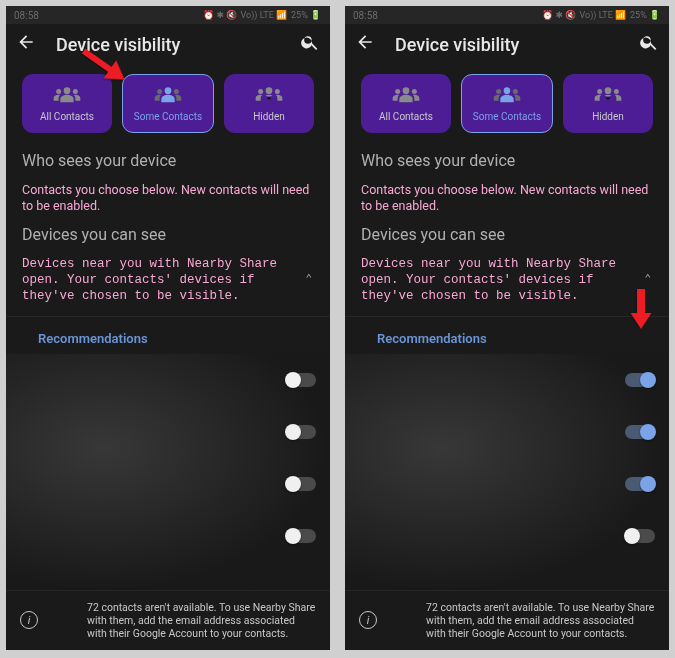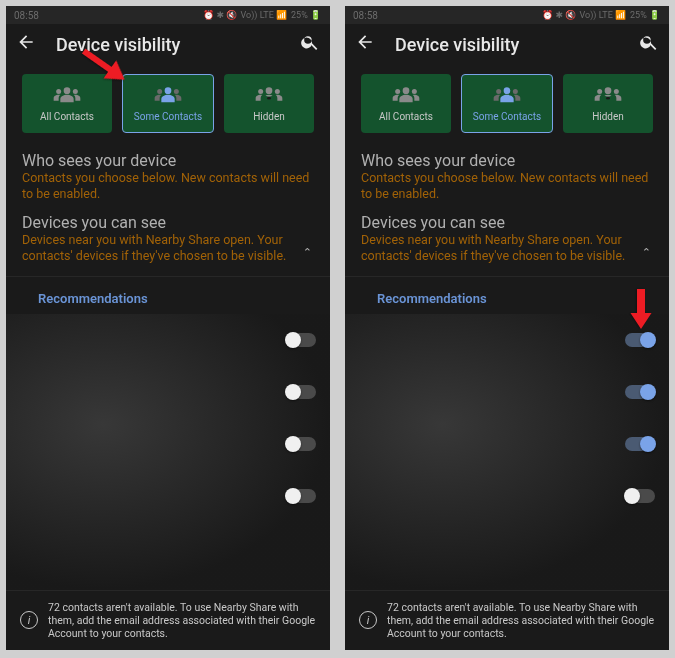--- a/index.html
+++ b/index.html
@@ -44,42 +44,42 @@
     .title { font-size: 18px; font-weight: 500; flex: 1; }
     .search-icon svg { fill: #e8e8e8; }
     .tabs {
       display: flex;
       gap: 10px;
       padding: 10px 16px 12px;
       justify-content: space-between;
     }
     .tab {
       flex: 1;
-      background: #14532d;
-      border-radius: 4px;
+      background: #4c1d95;
+      border-radius: 11px;
       display: flex;
       flex-direction: column;
       align-items: center;
       justify-content: center;
       padding: 10px 0;
       font-size: 10px;
       color: #c8c8c8;
       position: relative;
     }
     .tab.selected {
       border: 1px solid #7aa3e8;
       color: #7aa3e8;
     }
     .tab .ticon { margin-bottom: 6px; }
     .tab svg { fill: #8a8a8a; }
     .tab.selected svg { fill: #7aa3e8; }
     .sections { padding: 0 16px; }
     .section-title { font-size: 16px; color: #b0b0b0; margin-top: 6px; }
-    .section-desc { font-size: 12.5px; color: #a16207; margin: 0 0 10px; line-height: 1.3; }
-    .row-with-caret { display: flex; align-items: center; gap: 8px; }
+    .section-desc { font-size: 12.5px; color: #f9a8d4; margin: 12px 0 10px; line-height: 1.3; }
+    .row-with-caret { display: flex; align-items: center; gap: 8px; font-family: Liberation Mono, monospace; }
     .row-with-caret .txt { flex: 1; }
     .caret { color: #b0b0b0; font-size: 11px; margin-right: 2px; }
     .divider { height: 1px; background: rgba(255,255,255,0.06); margin: 2px -16px 0; }
     .reco-header {
       font-size: 13px;
       font-weight: 600;
       color: #6a94d6;
       padding: 14px 14px 8px 32px;
     }
     .list {
@@ -119,21 +119,21 @@
       padding: 10px 14px;
       font-size: 10.5px;
       color: #c8c8c8;
       border-top: 1px solid rgba(255,255,255,0.06);
     }
     .footer .info-icon {
       width: 18px; height: 18px; border: 1.5px solid #c8c8c8; border-radius: 50%;
       display: flex; align-items: center; justify-content: center; font-size: 11px; flex-shrink: 0;
       font-style: italic;
     }
-    .footer-text { line-height: 1.25; }
+    .footer-text { line-height: 1.25; margin-left: 39px; }
     .arrow {
       position: absolute;
       z-index: 10;
     }
     .arrow svg { filter: drop-shadow(0 1px 1px rgba(0,0,0,0.4)); }
   </style>
 </head>
 <body>
 
 <div class="phone">

